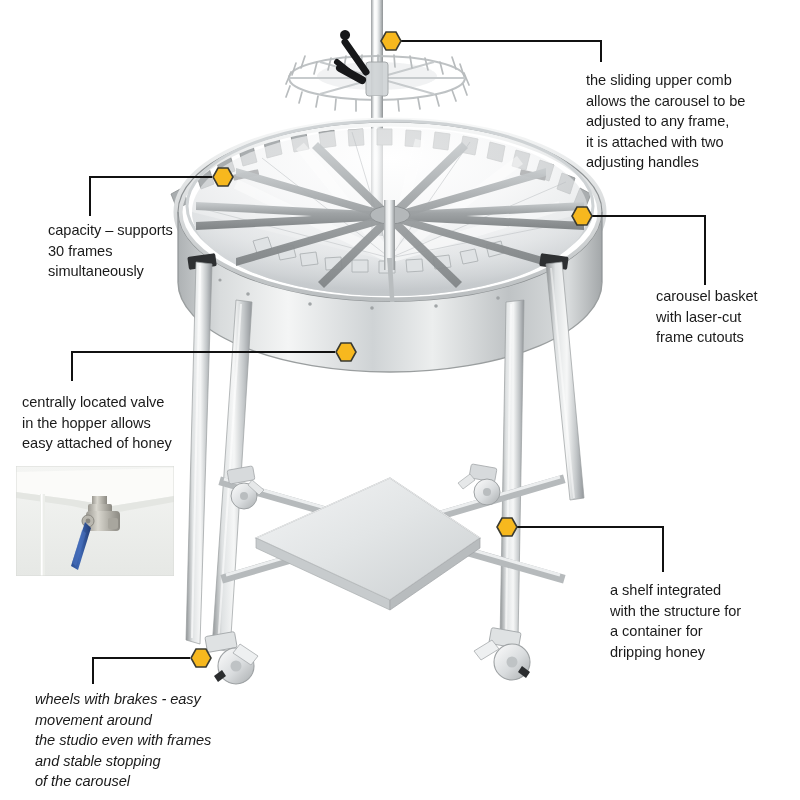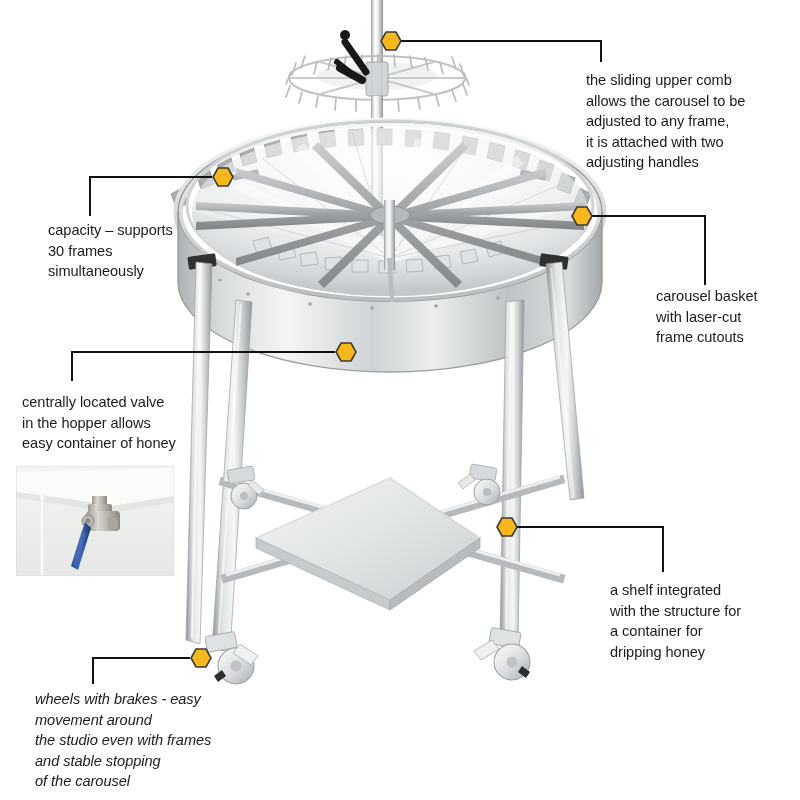--- a/index.html
+++ b/index.html
@@ -445,21 +445,21 @@
 
   <div class="callout">
     <svg class="leader" style="left:0px; top:0px; width:800px; height:800px;">
       <polyline points="335,352 72,352 72,381" fill="none" stroke="#111111" stroke-width="2"></polyline>
     </svg>
     <svg class="hex" style="left:335px; top:341px;" viewBox="0 0 22 22">
       <polygon points="6,2 16,2 21,11 16,20 6,20 1,11" fill="#f7b81e" stroke="#3b3b32" stroke-width="1.6"></polygon>
     </svg>
     <div class="callout-text" style="left:22px; top:392px; width:220px;">centrally located valve
 in the hopper allows
-easy container of honey</div>
+easy attached of honey</div>
   </div>
 
   <div class="callout">
     <svg class="leader" style="left:0px; top:0px; width:800px; height:800px;">
       <polyline points="507,527 663,527 663,572" fill="none" stroke="#111111" stroke-width="2"></polyline>
     </svg>
     <svg class="hex" style="left:496px; top:516px;" viewBox="0 0 22 22">
       <polygon points="6,2 16,2 21,11 16,20 6,20 1,11" fill="#f7b81e" stroke="#3b3b32" stroke-width="1.6"></polygon>
     </svg>
     <div class="callout-text" style="left:610px; top:580px; width:200px;">a shelf integrated

